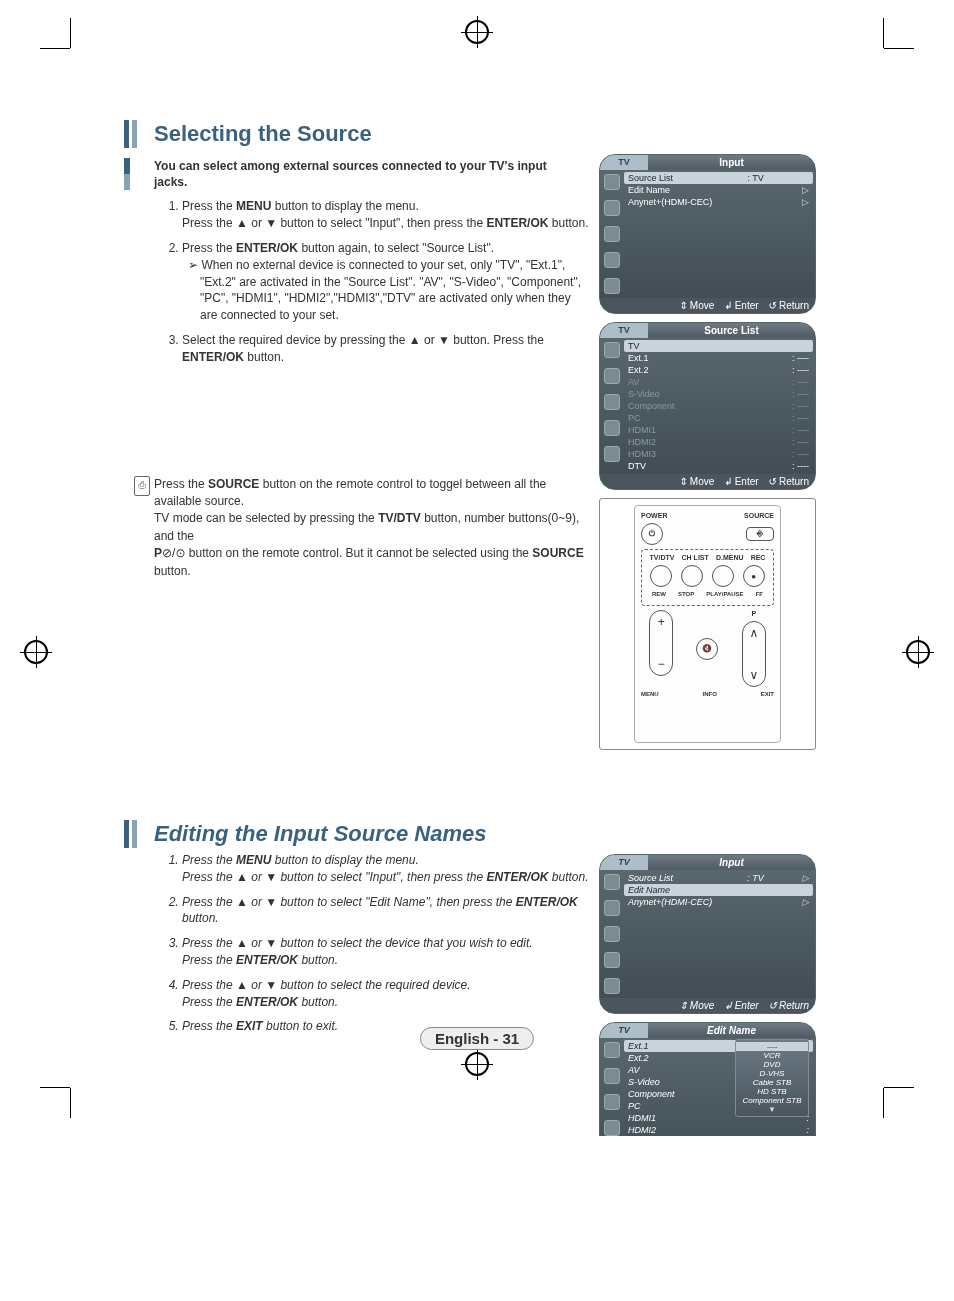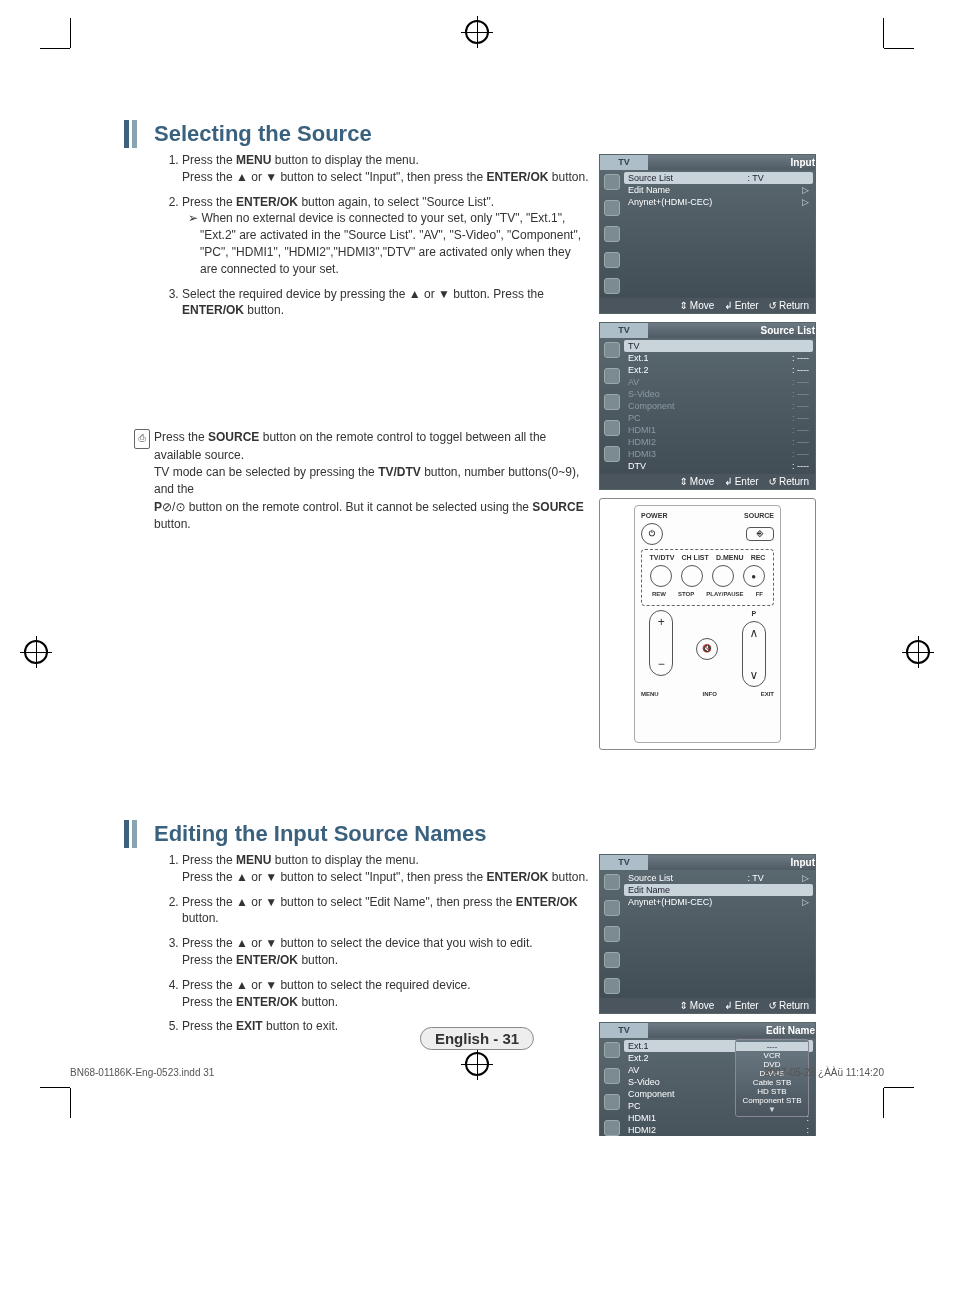--- a/index.html
+++ b/index.html
@@ -64,31 +64,31 @@
 
   .tip { margin:14px 0 0 30px; max-width:430px; line-height:1.45; position:relative; }
   .tip-icon {
     position:absolute; left:-20px; top:0; width:14px; height:18px; border:1px solid #666; border-radius:2px;
     font-size:9px; text-align:center; line-height:16px;
   }
 
   
   .osd-col { position:absolute; right:0; top:0; width:215px; }
   .osd {
-    width:215px; background:linear-gradient(#5c6a72,#3f4a52); border-radius:0;
+    width:215px; background:linear-gradient(#5c6a72,#3f4a52); border-radius:16px;
     border:1px solid #566; margin-bottom:8px; padding:0; overflow:hidden;
     font-size:9px; color:#fff;
   }
   .osd-head { display:flex; }
   .osd-tab {
     background:#adbec8; color:#2d4456; font-weight:bold; padding:2px 8px; font-size:9px;
     width:32px; text-align:center;
   }
   .osd-title {
-    flex:1; text-align:right; font-weight:bold; color:#fff; font-size:10px; padding:2px 0;
+    flex:1; text-align:center; font-weight:bold; color:#fff; font-size:10px; padding:2px 0;
     background:linear-gradient(#6e7b84,#4f5a63);
   }
   .osd-body { display:flex; }
   .osd-side {
     width:24px;
     display:flex; flex-direction:column; align-items:center; padding:4px 0; gap:10px;
   }
   .osd-side span { width:14px; height:14px; border-radius:3px; background:#7c8a92; border:1px solid #9aa; display:block; }
   .osd-main { flex:1; padding:2px 6px 2px 4px; }
   .osd-row { display:flex; justify-content:space-between; padding:1px 0; }
@@ -162,20 +162,27 @@
 
     <div class="section" style="position:relative; min-height:660px;">
       <div class="title-wrap">
         <div class="stripes">
             <span class="s1"></span>
             <span class="s2"></span>
           </div>
         <div class="title-text">Selecting the Source</div>
       </div>
 
+      <div class="intro-wrap" style="margin-top:10px;">
+        <div class="lb">
+            <span class="b1"></span>
+            <span class="b2"></span>
+          </div>
+        <div class="intro">You can select among external sources connected to your TV's input jacks.</div>
+      </div>
 
       <ol>
         <li><span id="s1s1">Press the <b>MENU</b> button to display the menu.<br>Press the ▲ or ▼ button to select "Input", then press the <b>ENTER/OK</b> button.</span></li>
         <li><span id="s1s2">Press the <b>ENTER/OK</b> button again, to select "Source List".</span>
           <div class="sub">When no external device is connected to your set, only "TV", "Ext.1", "Ext.2" are activated in the "Source List". "AV", "S-Video", "Component", "PC", "HDMI1", "HDMI2","HDMI3","DTV" are activated only when they are connected to your set.</div>
         </li>
         <li><span id="s1s3">Select the required device by pressing the ▲ or ▼ button. Press the <b>ENTER/OK</b> button.</span></li>
       </ol>
 
       <div class="tip" style="margin-top:110px;">
@@ -342,21 +349,21 @@
             <div class="remote-row" style="font-size:6px; margin-top:4px;">
               <span>MENU</span>
               <span>INFO</span>
               <span>EXIT</span>
             </div>
           </div>
         </div>
       </div>
     </div>
 
-    <div class="section" style="position:relative; min-height:380px;">
+    <div class="section" style="position:relative; min-height:380px;font-style:italic;">
       <div class="title-wrap">
         <div class="stripes">
             <span class="s1"></span>
             <span class="s2"></span>
           </div>
         <div class="title-text">Editing the Input Source Names</div>
       </div>
 
 
       <ol>
@@ -472,17 +479,13 @@
             <span><span class="i">⇕</span><span>Move</span></span>
             <span><span class="i">↲</span><span>Enter</span></span>
             <span><span class="i">↺</span><span>Return</span></span>
           </div>
         </div>
       </div>
     </div>
   </div>
 
   <div class="page-badge">English - 31</div>
-  <div class="footer-line">
-    <span>BN68-01186K-Eng-0523.indd   31</span>
-    <span>2007-05-23   ¿ÀÀü 11:14:20</span>
-  </div>
 </div>
 
 </body></html>

